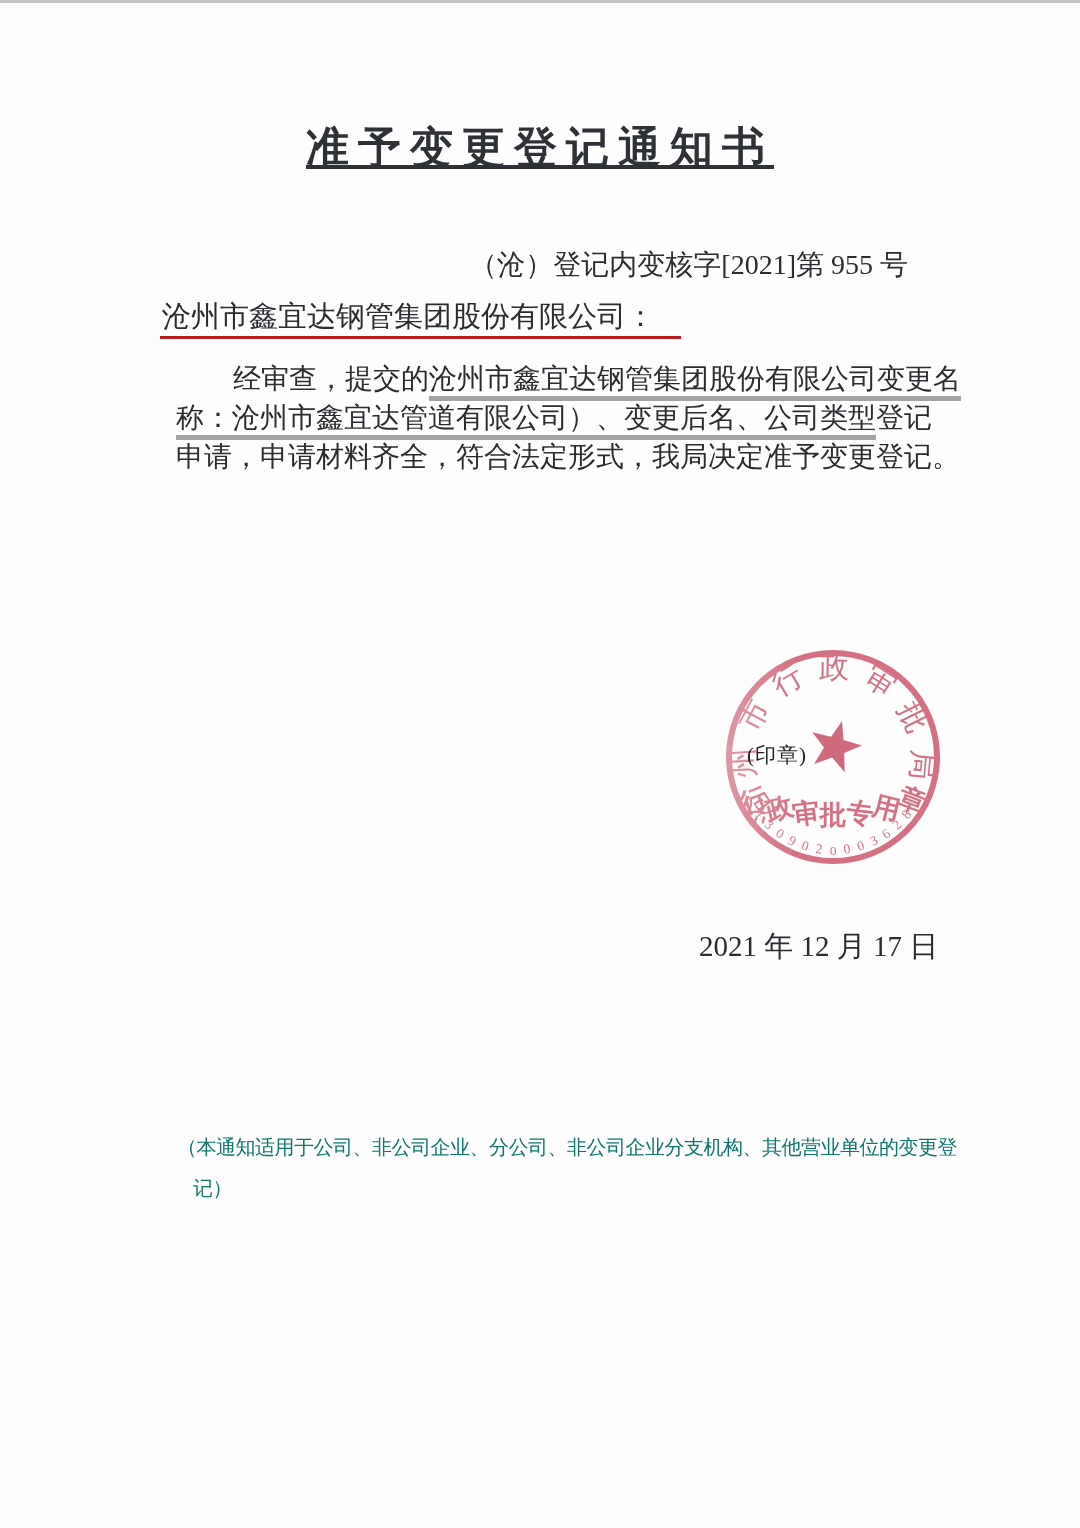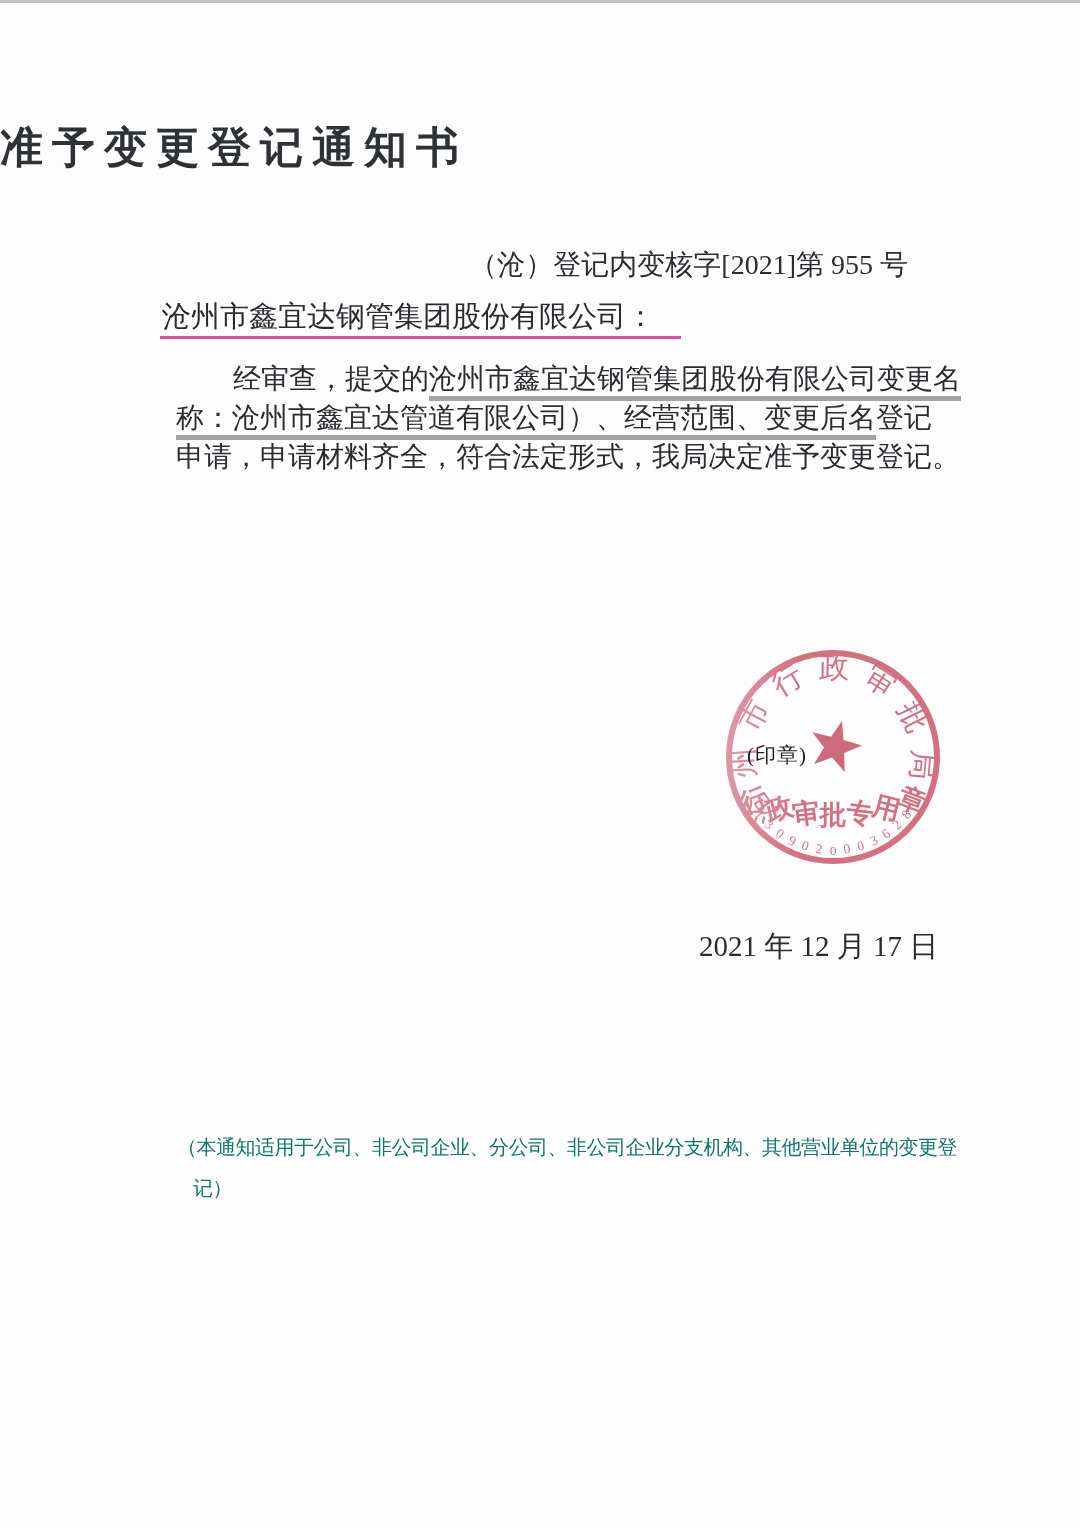--- a/index.html
+++ b/index.html
@@ -11,34 +11,34 @@
     font-family:"Liberation Serif","DejaVu Serif",serif;
     color:#2b2c30;
     overflow:hidden;
   }
   .page-top-edge{
     position:absolute;top:0;left:0;right:0;height:3px;
     background:#c3c4c8;
   }
   .title{
     position:absolute;top:119px;left:0;width:100%;
-    text-align:left;
+    text-align:center;
     font-size:43px;font-weight:600;letter-spacing:9px;
-    color:#2e3135;white-space:nowrap;
+    color:#2e3135;white-space:nowrap;text-decoration:underline;
   }
   .ref{
     position:absolute;top:246px;right:172px;
     font-size:28px;white-space:nowrap;text-align:center;
   }
   .addressee{
     position:absolute;top:297px;left:160px;
     font-size:29px;white-space:nowrap;
   }
   .addressee .ul{
-    border-bottom:3px solid #ec4899;
+    border-bottom:3px solid #b91c1c;
     padding:0 26px 4px 2px;
   }
   .body{
     position:absolute;top:359px;left:176px;
     font-size:28px;
   }
   .body-line{
     height:39px;line-height:39px;white-space:nowrap;
   }
   .body-line.indent{padding-left:57px;}
@@ -77,21 +77,21 @@
   <div class="title">准予变更登记通知书</div>
 
   <div class="ref">（沧）登记内变核字[2021]第 955 号</div>
 
   <div class="addressee">
     <span class="ul">沧州市鑫宜达钢管集团股份有限公司：</span>
   </div>
 
   <div class="body">
       <div class="body-line indent"><span>经审查，提交的</span><span class="u">沧州市鑫宜达钢管集团股份有限公司变更名</span></div>
-      <div class="body-line"><span class="u">称：沧州市鑫宜达管道有限公司）、经营范围、变更后名</span><span>登记</span></div>
+      <div class="body-line"><span class="u">称：沧州市鑫宜达管道有限公司）、变更后名、公司类型</span><span>登记</span></div>
       <div class="body-line"><span>申请，申请材料齐全，符合法定形式，我局决定准予变更登记。</span></div>
     </div>
 
   <svg class="seal" viewBox="0 0 300 300">
     <defs>
       <linearGradient id="sealFade" x1="0" y1="0" x2="1" y2="0">
         <stop offset="0" stop-color="#8f8f8f"></stop>
         <stop offset="0.38" stop-color="#ffffff"></stop>
       </linearGradient>
       <mask id="fadeMask">

